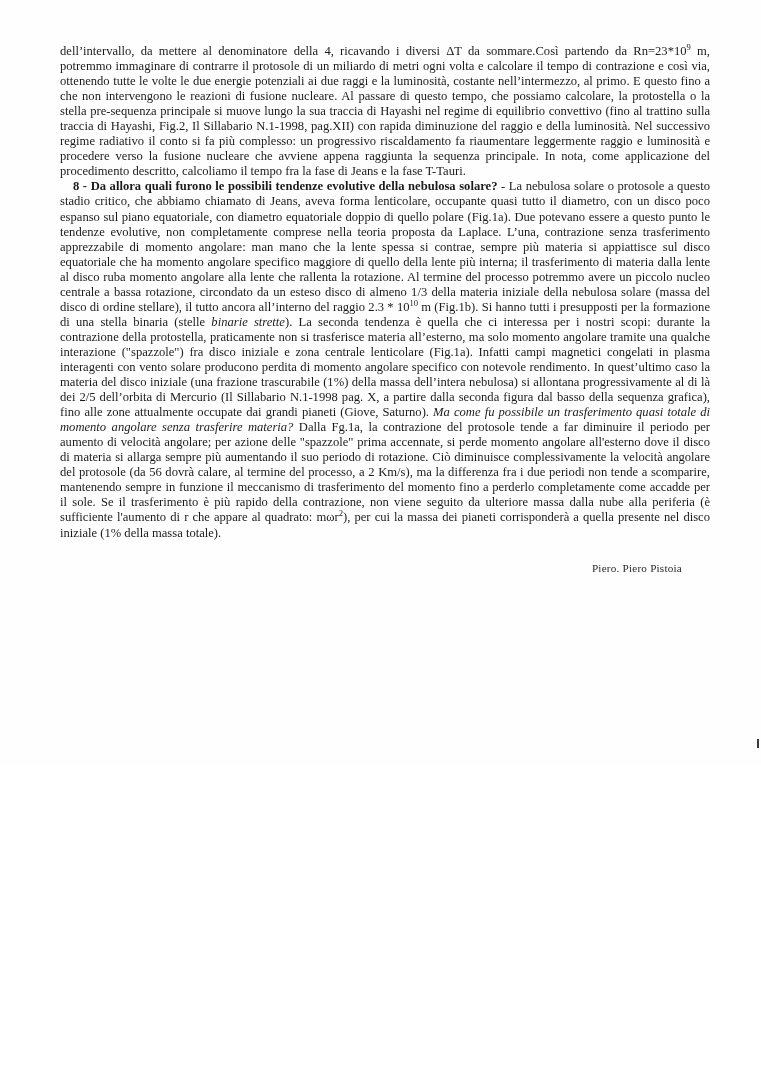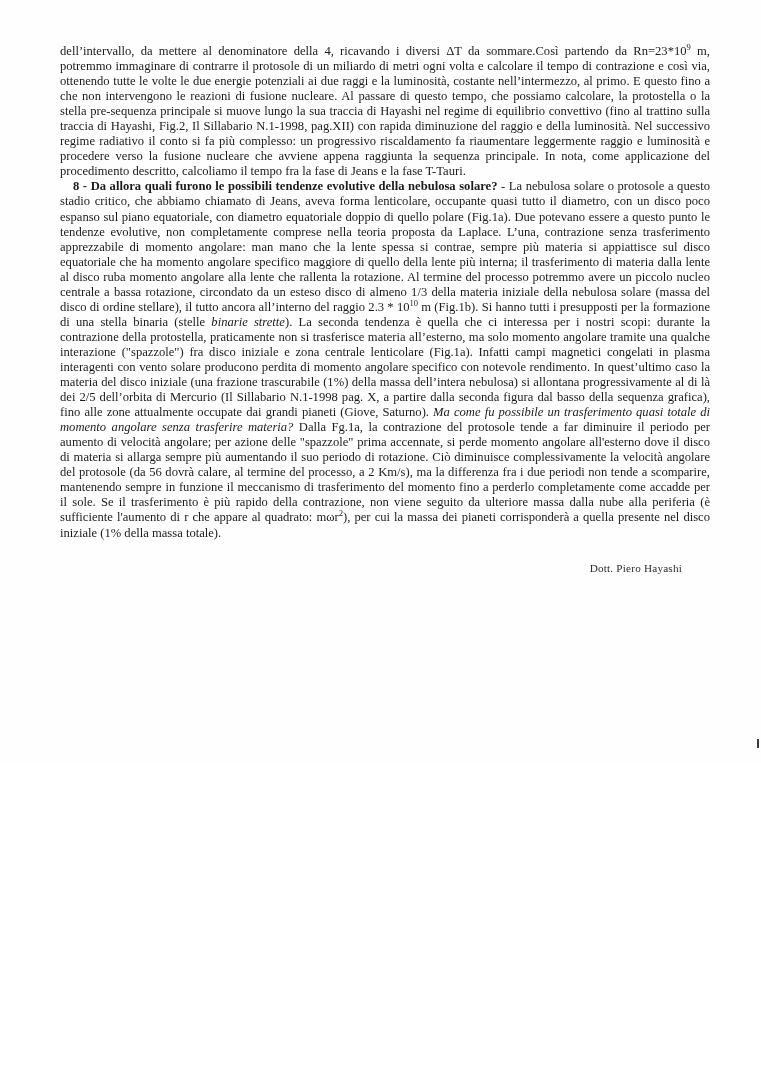--- a/index.html
+++ b/index.html
@@ -68,16 +68,16 @@
 </head>
 <body>
 
 <div class="page">
   <div class="content">
 
     <p class="para"><span>dell’intervallo, da mettere al denominatore della 4, ricavando i diversi ΔT da sommare.Così partendo da Rn=23*10</span><sup>9</sup><span> m, potremmo immaginare di contrarre il protosole di un miliardo di metri ogni volta e calcolare il tempo di contrazione e così via, ottenendo tutte le volte le due energie potenziali ai due raggi e la luminosità, costante nell’intermezzo, al primo. E questo fino a che non intervengono le reazioni di fusione nucleare. Al passare di questo tempo, che possiamo calcolare, la protostella o la stella pre-sequenza principale si muove lungo la sua traccia di Hayashi nel regime di equilibrio convettivo (fino al trattino sulla traccia di Hayashi, Fig.2, Il Sillabario N.1-1998, pag.XII) con rapida diminuzione del raggio e della luminosità. Nel successivo regime radiativo il conto si fa più complesso:  un progressivo riscaldamento fa riaumentare leggermente raggio e luminosità e procedere verso la fusione nucleare che avviene appena raggiunta la sequenza principale. In nota, come applicazione del procedimento descritto, calcoliamo il tempo fra la fase di Jeans e la fase T-Tauri.</span></p>
 
     <p class="para indented"><b class="qhead">8 - Da allora quali furono le possibili tendenze evolutive della nebulosa solare?</b><span> - La nebulosa solare o protosole  a questo stadio critico, che abbiamo chiamato di Jeans, aveva forma lenticolare, occupante quasi tutto il diametro, con un disco poco espanso sul piano equatoriale, con diametro equatoriale doppio di quello polare (Fig.1a). Due potevano essere a questo punto le tendenze evolutive, non completamente comprese nella teoria proposta da Laplace. L’una, contrazione senza trasferimento apprezzabile di momento angolare: man mano che la lente spessa si contrae, sempre più materia si appiattisce sul disco equatoriale che ha momento angolare specifico maggiore di quello della lente più interna; il trasferimento di materia dalla lente al disco ruba momento angolare alla lente che rallenta la rotazione. Al termine del processo potremmo avere un piccolo nucleo centrale a bassa rotazione, circondato da un esteso disco di almeno 1/3 della materia iniziale della nebulosa solare (massa del disco di ordine stellare), il tutto ancora all’interno del raggio 2.3 * 10</span><sup>10</sup><span> m (Fig.1b). Si hanno tutti i presupposti per la formazione di una stella binaria (stelle </span><i class="ital">binarie strette</i><span>). La seconda tendenza è quella che ci interessa per i nostri scopi: durante la contrazione della protostella, praticamente non si trasferisce materia all’esterno, ma solo momento angolare tramite una qualche interazione ("spazzole") fra disco iniziale  e zona centrale lenticolare (Fig.1a). Infatti campi magnetici congelati in plasma interagenti con vento solare producono perdita di momento angolare specifico con notevole rendimento. In quest’ultimo caso la materia del disco iniziale (una frazione trascurabile (1%) della massa dell’intera nebulosa) si allontana progressivamente al di là dei 2/5 dell’orbita di Mercurio (Il Sillabario N.1-1998 pag. X, a partire dalla seconda figura dal basso della sequenza grafica), fino alle zone attualmente occupate dai grandi pianeti (Giove, Saturno). </span><i class="ital">Ma come fu possibile un trasferimento quasi totale di momento angolare senza trasferire materia?</i><span> Dalla Fg.1a, la contrazione del protosole tende a far diminuire il periodo per aumento di velocità angolare; per azione delle "spazzole" prima accennate,  si perde momento angolare all'esterno dove il disco di materia si allarga sempre più aumentando il suo periodo di rotazione. Ciò diminuisce complessivamente la velocità angolare del protosole (da 56 dovrà calare, al termine del processo, a 2 Km/s), ma la differenza fra i due periodi non tende a scomparire, mantenendo sempre in funzione il meccanismo di trasferimento del momento fino a perderlo completamente come accadde per il sole. Se il trasferimento è più rapido della contrazione, non viene seguito da ulteriore massa dalla nube alla periferia (è sufficiente l'aumento di r che appare al quadrato: mωr</span><sup>2</sup><span>), per cui la massa dei pianeti corrisponderà a quella presente nel disco iniziale (1% della massa totale).</span></p>
 
-    <div class="sig">Dott. Piero Hayashi</div>
+    <div class="sig">Piero. Piero Pistoia</div>
   </div>
   <div class="edge-mark"></div>
 </div>
 
 </body></html>

